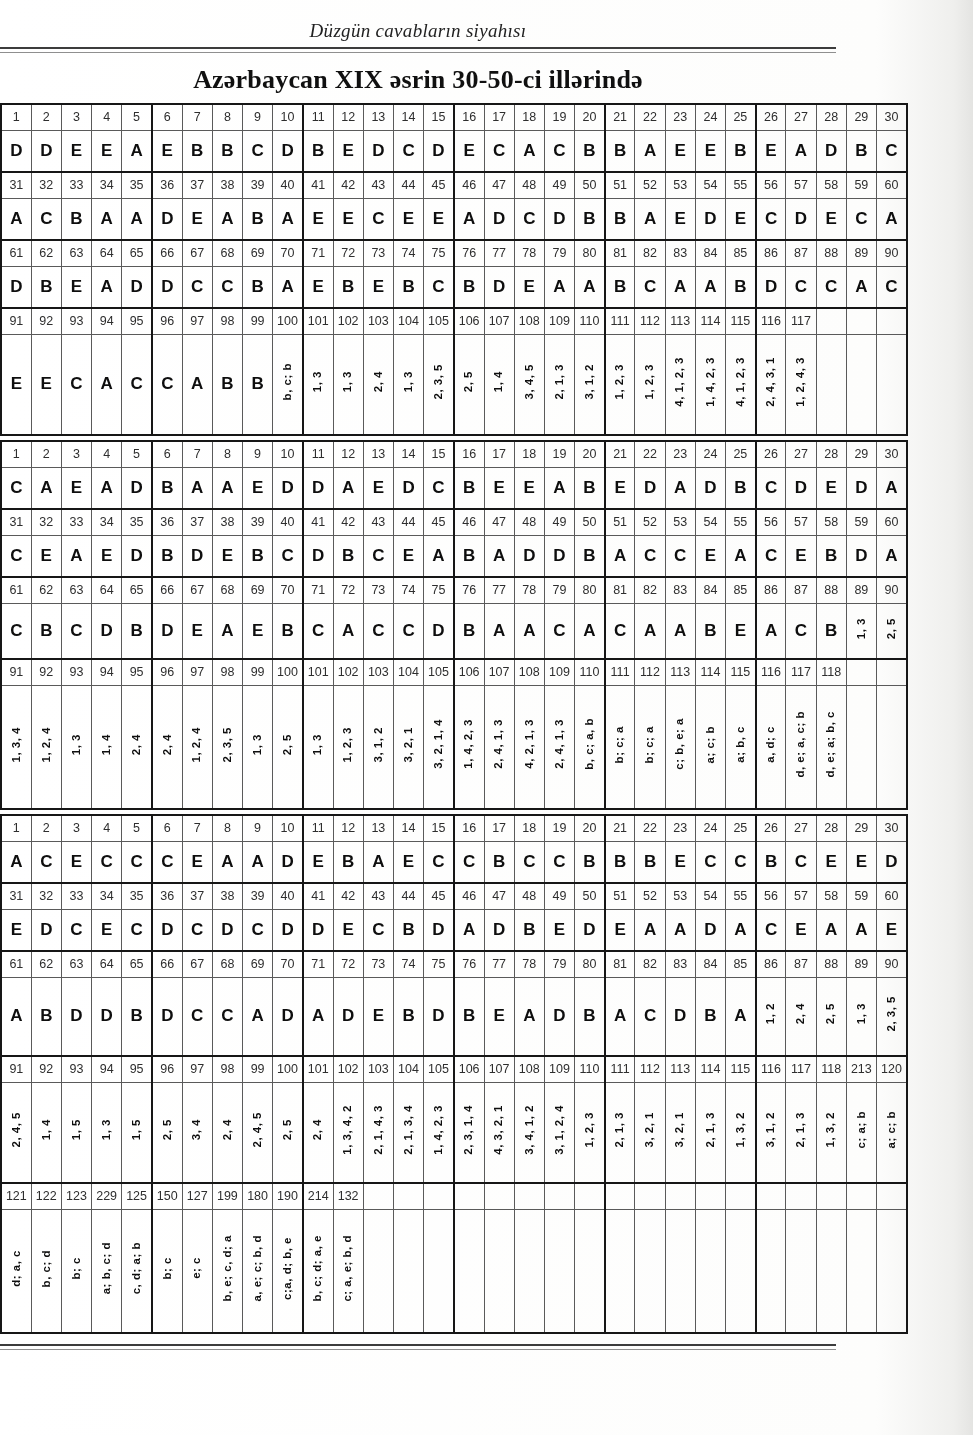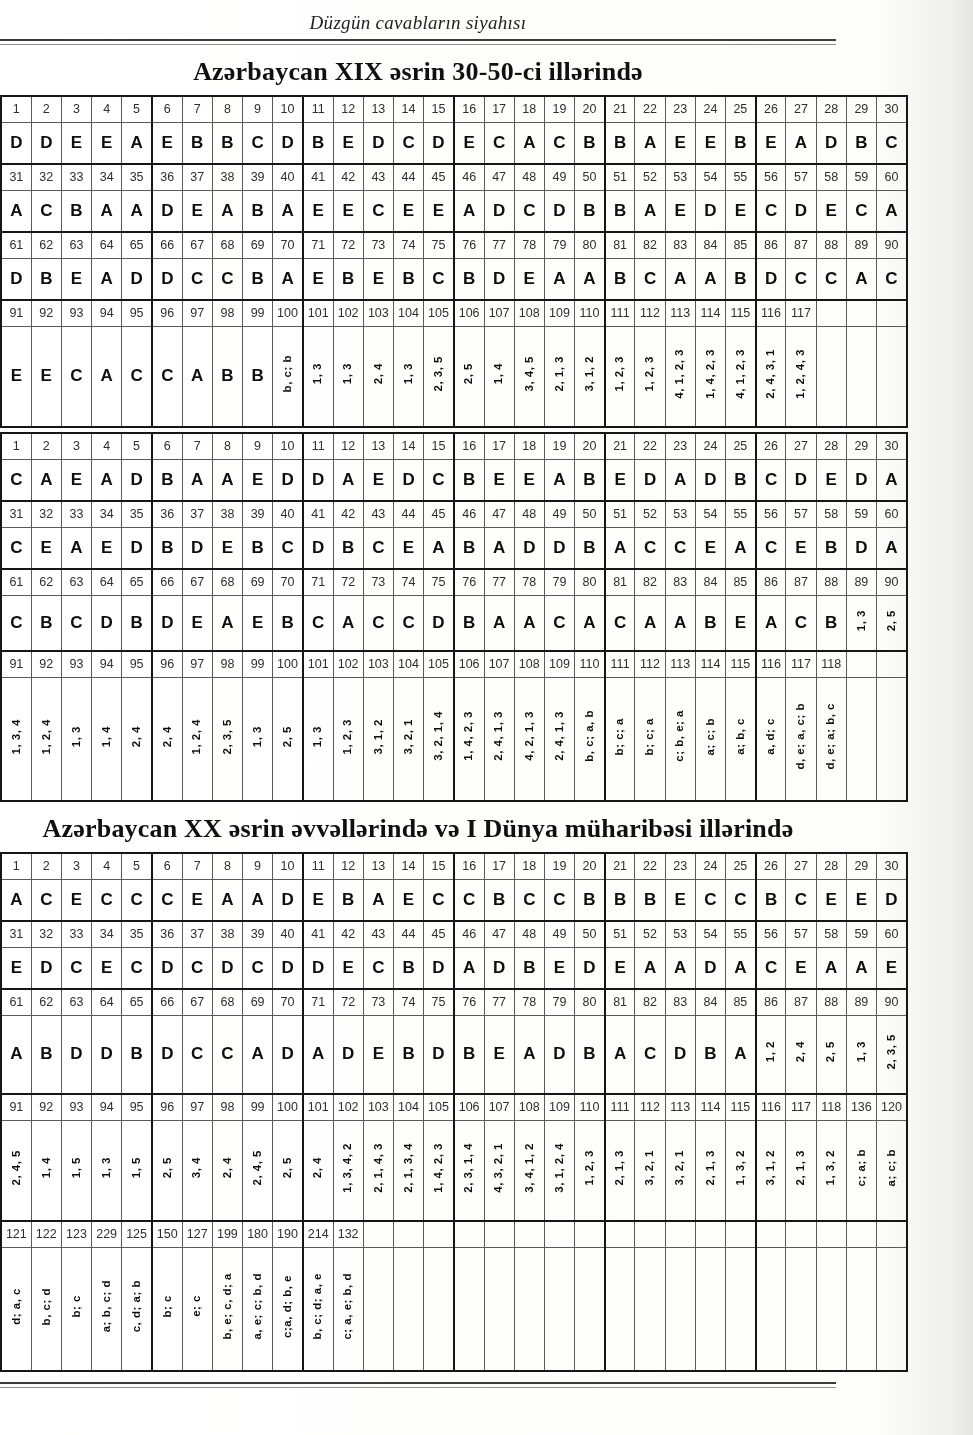--- a/index.html
+++ b/index.html
@@ -2,21 +2,21 @@
 <html><head>
 <meta charset="utf-8">
 <style>
   html,body{margin:0;padding:0;}
   body{
     width:973px;min-height:1435px;
     background:linear-gradient(90deg,#ffffff 0,#fdfdfc 90%,#efefed 98%,#e4e4e2 100%);
     font-family:"Liberation Sans",sans-serif;
     color:#161616;
   }
-  .page{width:836px;box-sizing:border-box;padding-top:12px;}
+  .page{width:836px;box-sizing:border-box;padding-top:20px;}
   .page-header-title{
     text-align:center;font-family:"Liberation Serif","DejaVu Serif",serif;
     font-style:italic;font-size:19px;color:#222;letter-spacing:.3px;
   }
   .rule-double{
     margin-top:5px;height:3px;
     border-top:2px solid #3c3c3c;border-bottom:1px solid #8f8f8f;
   }
   .section-title{
     text-align:center;font-family:"Liberation Serif","DejaVu Serif",serif;
@@ -577,21 +577,20 @@
             <td><span class="vtext">d, e; a, c; b</span></td>
             <td><span class="vtext">d, e; a; b, c</span></td>
             <td></td>
             <td></td>
           </tr>
         </tbody>
       </table>
   </div>
 
   <div class="section">
-    <div class="section-title">Azərbaycan XX əsrin əvvəllərində və I Dünya müharibəsi illərində</div>
     <table class="answers-table">
         <tbody>
           <tr class="num-row">
             <td>1</td>
             <td>2</td>
             <td>3</td>
             <td>4</td>
             <td class="g">5</td>
             <td>6</td>
             <td>7</td>
@@ -801,21 +800,21 @@
             <td>109</td>
             <td class="g">110</td>
             <td>111</td>
             <td>112</td>
             <td>113</td>
             <td>114</td>
             <td class="g">115</td>
             <td>116</td>
             <td>117</td>
             <td>118</td>
-            <td>136</td>
+            <td>213</td>
             <td>120</td>
           </tr>
           <tr class="ans-row" style="height: 101px;">
             <td><span class="vtext">2, 4, 5</span></td>
             <td><span class="vtext">1, 4</span></td>
             <td><span class="vtext">1, 5</span></td>
             <td><span class="vtext">1, 3</span></td>
             <td class="g"><span class="vtext">1, 5</span></td>
             <td><span class="vtext">2, 5</span></td>
             <td><span class="vtext">3, 4</span></td>

